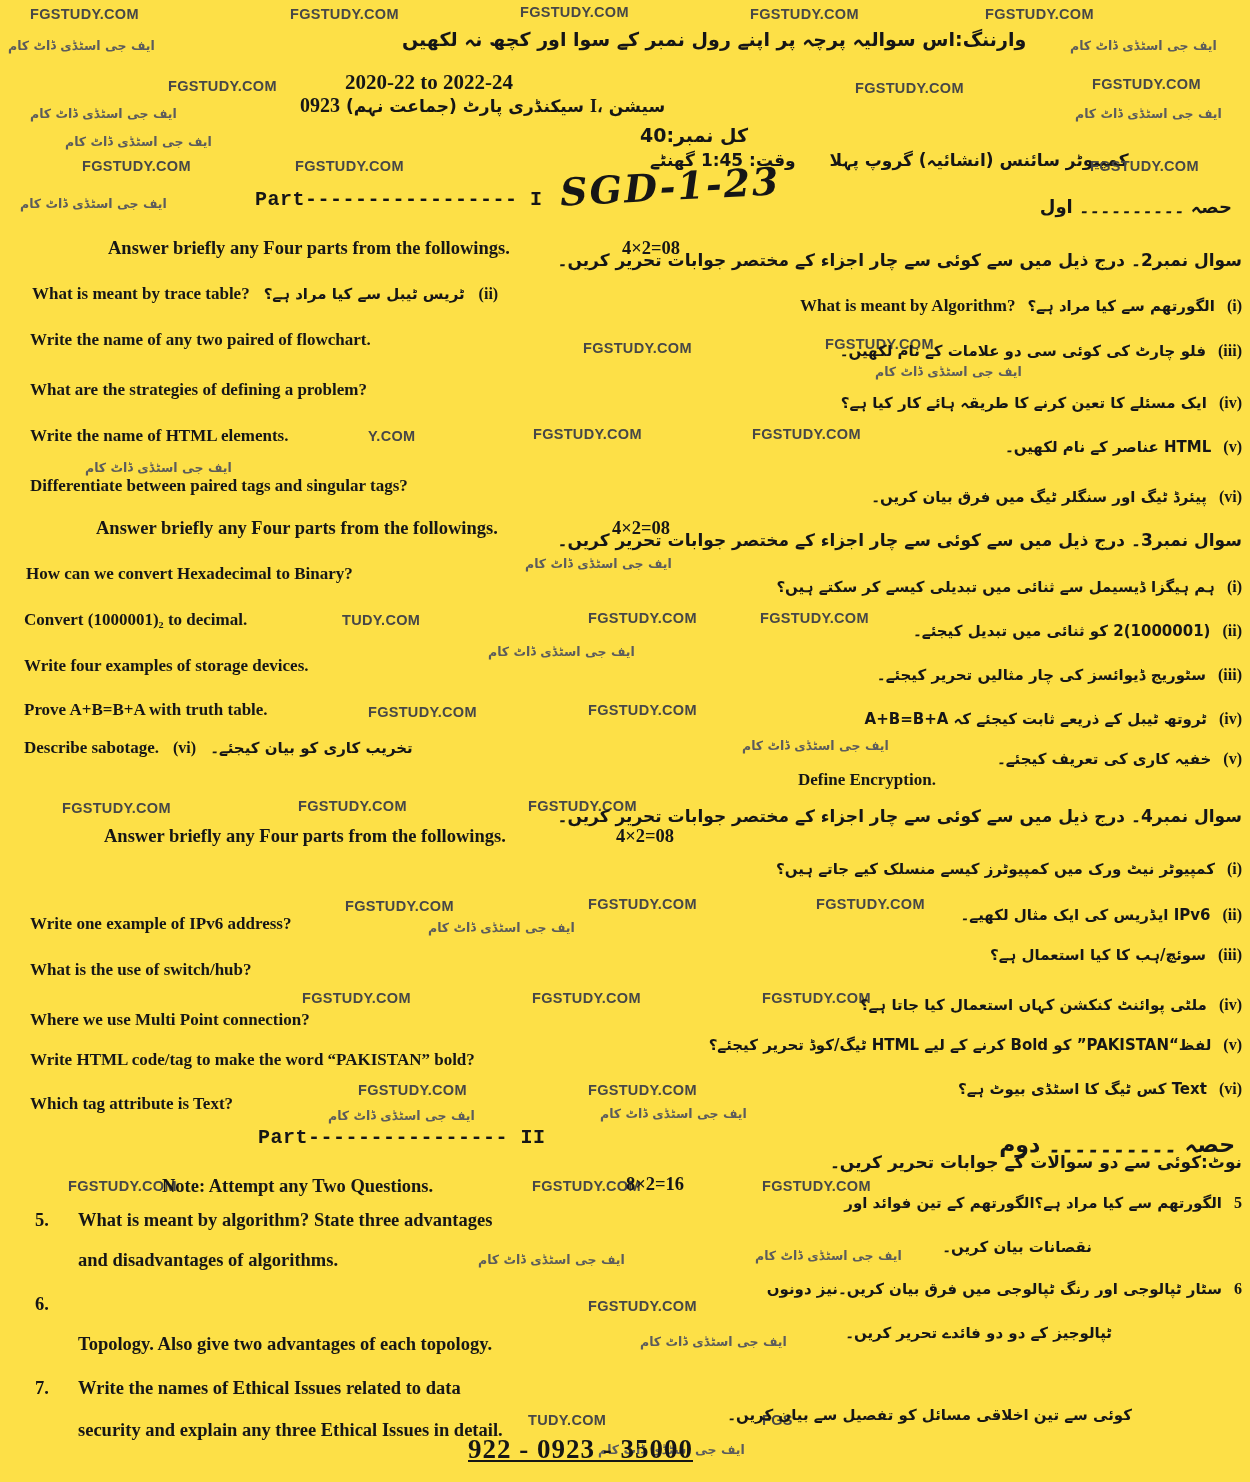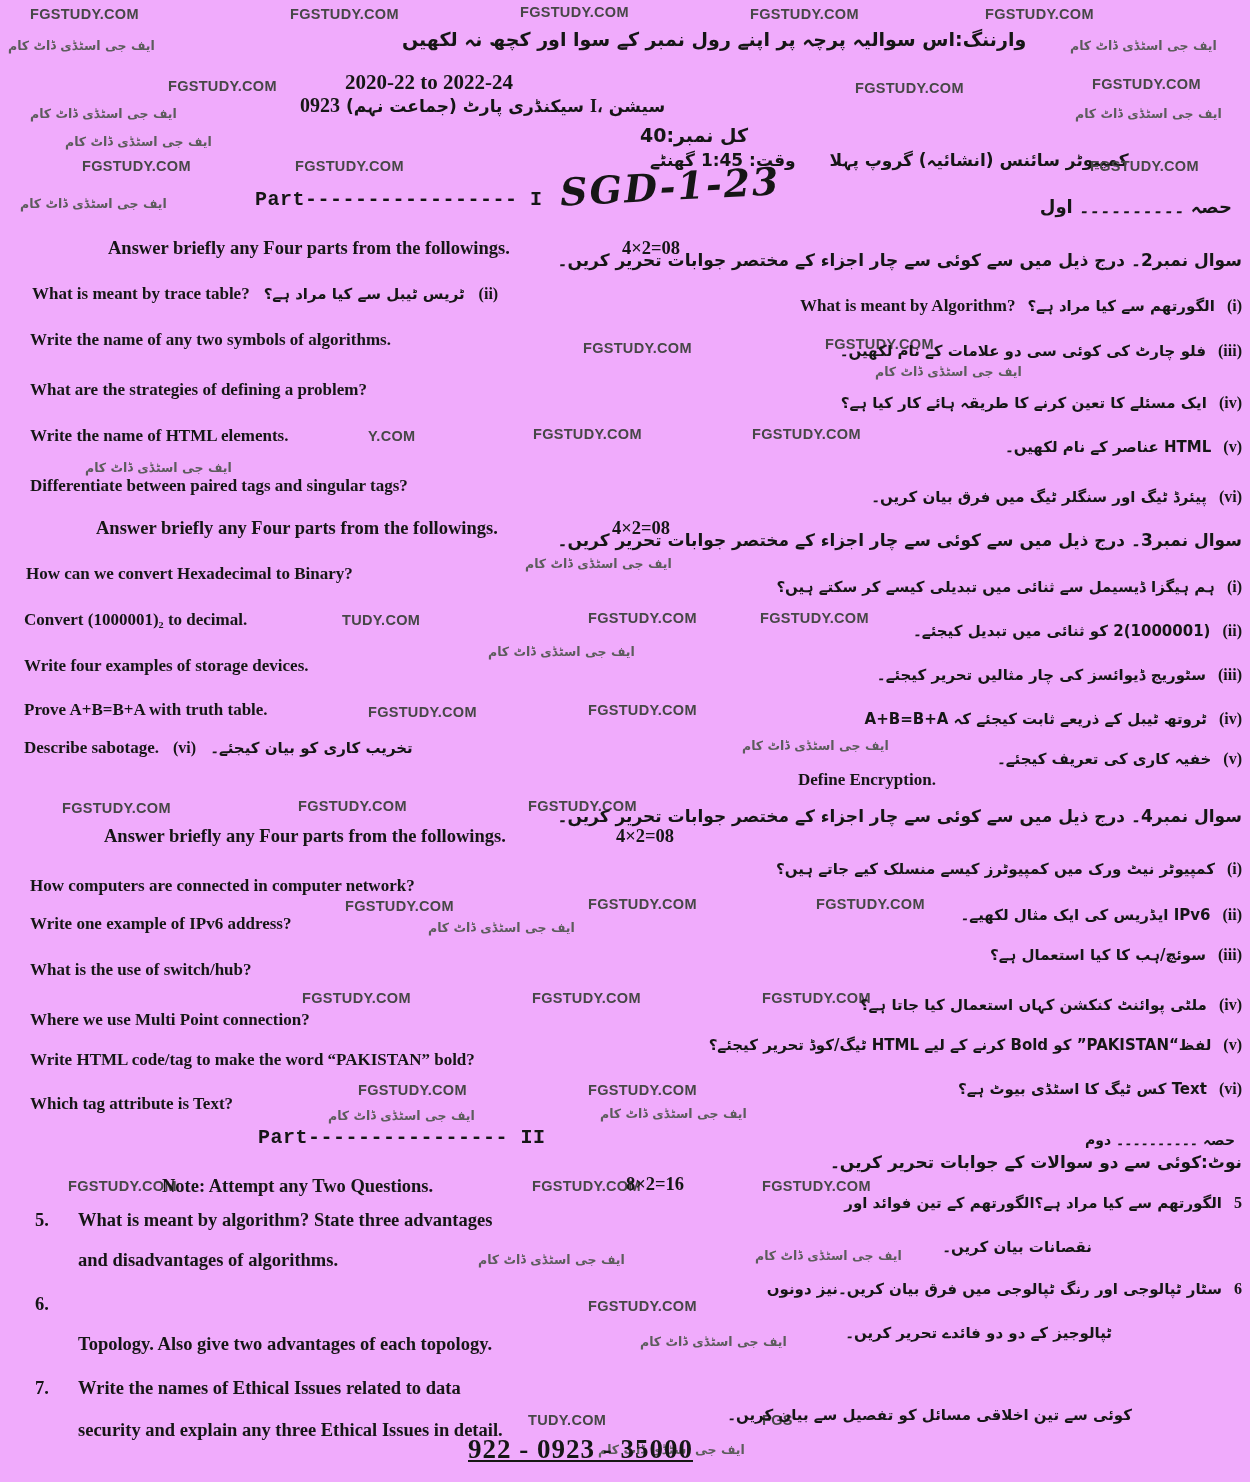--- a/index.html
+++ b/index.html
@@ -1,17 +1,17 @@
 <!DOCTYPE html>
 <html><head>
 <meta charset="utf-8">
 <style>
   html,body{margin:0;padding:0;}
   body{width:1250px;background:#d8d8d2;}
-  .page{position:relative;width:1250px;height:1482px;margin:0 auto;background:#f0abfc;overflow:hidden;color:#161616;}
+  .page{position:relative;width:1250px;height:1482px;margin:0 auto;background:#fde047;overflow:hidden;color:#161616;}
   .pos{position:absolute;white-space:nowrap;}
   .grp{position:absolute;display:flex;align-items:baseline;gap:12px;white-space:nowrap;}
   .en{font-family:"Liberation Serif",serif;font-weight:700;font-size:17px;}
   .en-lg{font-size:18.5px;}
   .ur{font-family:"DejaVu Sans",sans-serif;font-weight:700;font-size:15px;direction:rtl;}
   .ur-lg{font-size:17px;}
   .qnum{font-family:"Liberation Serif",serif;font-weight:700;font-size:16px;}
   .wm{font-family:"Liberation Sans",sans-serif;font-weight:700;font-size:14.5px;color:#474747;letter-spacing:.3px;}
   .wm-ur{font-family:"DejaVu Sans",sans-serif;font-weight:700;font-size:12.5px;color:#5c5c5c;direction:rtl;}
   .hand{font-family:"DejaVu Serif",serif;font-style:italic;font-weight:700;font-size:38px;transform:rotate(-3deg);letter-spacing:2px;}
@@ -73,21 +73,21 @@
     <span class="en">What is meant by trace table?</span>
     <span class="ur">ٹریس ٹیبل سے کیا مراد ہے؟</span>
     <span class="qnum">(ii)</span>
   </div>
   <div class="grp" style="right:8px;top:296px">
     <span class="en">What is meant by Algorithm?</span>
     <span class="ur">الگورتھم سے کیا مراد ہے؟</span>
     <span class="qnum">(i)</span>
   </div>
 
-  <span class="pos en" style="left:30px;top:330px">Write the name of any two symbols of algorithms.</span>
+  <span class="pos en" style="left:30px;top:330px">Write the name of any two paired of flowchart.</span>
   <span class="pos wm" style="left:583px;top:340px">FGSTUDY.COM</span>
   <span class="pos wm" style="left:825px;top:336px">FGSTUDY.COM</span>
   <div class="grp" style="right:8px;top:342px">
     <span class="ur">فلو چارٹ کی کوئی سی دو علامات کے نام لکھیں۔</span>
     <span class="qnum">(iii)</span>
   </div>
   <span class="pos wm-ur" style="left:875px;top:364px">ایف جی اسٹڈی ڈاٹ کام</span>
 
   <span class="pos en" style="left:30px;top:380px">What are the strategies of defining a problem?</span>
   <div class="grp" style="right:8px;top:394px">
@@ -163,21 +163,20 @@
   <span class="pos wm" style="left:528px;top:798px">FGSTUDY.COM</span>
 
   <span class="pos ur ur-lg" style="right:8px;top:806px">سوال نمبر4۔ درج ذیل میں سے کوئی سے چار اجزاء کے مختصر جوابات تحریر کریں۔</span>
   <span class="pos en en-lg" style="left:104px;top:826px">Answer briefly any Four parts from the followings.</span>
   <span class="pos en en-lg" style="left:616px;top:826px">4×2=08</span>
 
   <div class="grp" style="right:8px;top:860px">
     <span class="ur">کمپیوٹر نیٹ ورک میں کمپیوٹرز کیسے منسلک کیے جاتے ہیں؟</span>
     <span class="qnum">(i)</span>
   </div>
-  <span class="pos en" style="left:30px;top:876px">How computers are connected in computer network?</span>
 
   <span class="pos wm" style="left:345px;top:898px">FGSTUDY.COM</span>
   <span class="pos wm" style="left:588px;top:896px">FGSTUDY.COM</span>
   <span class="pos wm" style="left:816px;top:896px">FGSTUDY.COM</span>
   <span class="pos en" style="left:30px;top:914px">Write one example of IPv6 address?</span>
   <div class="grp" style="right:8px;top:906px">
     <span class="ur">IPv6 ایڈریس کی ایک مثال لکھیے۔</span>
     <span class="qnum">(ii)</span>
   </div>
   <span class="pos wm-ur" style="left:428px;top:920px">ایف جی اسٹڈی ڈاٹ کام</span>
@@ -207,21 +206,21 @@
     <span class="ur">Text کس ٹیگ کا اسٹڈی بیوٹ ہے؟</span>
     <span class="qnum">(vi)</span>
   </div>
   <span class="pos wm" style="left:358px;top:1082px">FGSTUDY.COM</span>
   <span class="pos wm" style="left:588px;top:1082px">FGSTUDY.COM</span>
   <span class="pos en" style="left:30px;top:1094px">Which tag attribute is Text?</span>
   <span class="pos wm-ur" style="left:328px;top:1108px">ایف جی اسٹڈی ڈاٹ کام</span>
   <span class="pos wm-ur" style="left:600px;top:1106px">ایف جی اسٹڈی ڈاٹ کام</span>
 
   <span class="pos title" style="left:258px;top:1126px">Part---------------- II</span>
-  <span class="pos ur" style="right:15px;top:1132px;font-size:14px">حصہ ۔۔۔۔۔۔۔۔۔۔ دوم</span>
+  <span class="pos ur" style="right:15px;top:1132px;font-size:22px">حصہ ۔۔۔۔۔۔۔۔۔۔ دوم</span>
   <span class="pos ur ur-lg" style="right:8px;top:1152px">نوٹ:کوئی سے دو سوالات کے جوابات تحریر کریں۔</span>
 
   <span class="pos wm" style="left:68px;top:1178px">FGSTUDY.COM</span>
   <span class="pos en en-lg" style="left:162px;top:1176px">Note: Attempt any Two Questions.</span>
   <span class="pos wm" style="left:532px;top:1178px">FGSTUDY.COM</span>
   <span class="pos en en-lg" style="left:626px;top:1174px">8×2=16</span>
   <span class="pos wm" style="left:762px;top:1178px">FGSTUDY.COM</span>
 
   <span class="pos en en-lg" style="left:35px;top:1210px">5.</span>
   <span class="pos en en-lg" style="left:78px;top:1210px">What is meant by algorithm? State three advantages</span>

